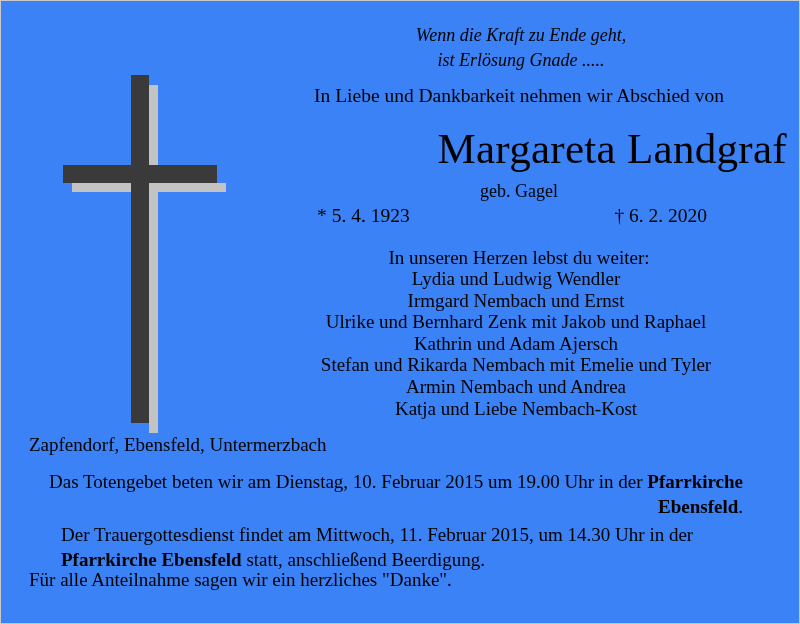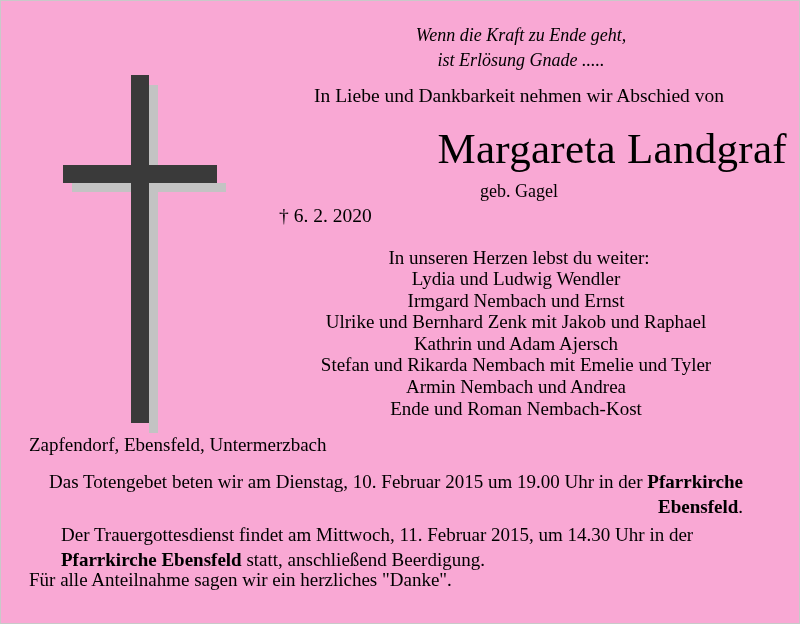--- a/index.html
+++ b/index.html
@@ -9,21 +9,21 @@
   }
   body {
     font-family: "Liberation Serif", serif;
     color: #000000;
   }
   #notice {
     position: relative;
     width: 800px;
     height: 624px;
     box-sizing: border-box;
-    background: #f9a8d4;
+    background: #3b82f6;
     border: 1px solid #c9c9c9;
     overflow: hidden;
   }
   .inner {
     position: absolute;
     left: 0; top: 0;
     width: 800px;
     height: 624px;
   }
 
@@ -172,33 +172,34 @@
       <div>ist Erlösung Gnade .....</div>
     </div>
 
     <div class="intro">In Liebe und Dankbarkeit nehmen wir Abschied von</div>
 
     <div class="name">Margareta Landgraf</div>
 
     <div class="maiden">geb. Gagel</div>
 
     <div class="dates">
+      <span class="birth">* 5. 4. 1923</span>
       <span class="death">† 6. 2. 2020</span>
     </div>
 
     <div class="memory-head">In unseren Herzen lebst du weiter:</div>
 
     <div class="survivors">
       <div>Lydia und Ludwig Wendler</div>
       <div>Irmgard Nembach und Ernst</div>
       <div>Ulrike und Bernhard Zenk mit Jakob und Raphael</div>
       <div>Kathrin und Adam Ajersch</div>
       <div>Stefan und Rikarda Nembach mit Emelie und Tyler</div>
       <div>Armin Nembach und Andrea</div>
-      <div>Ende und Roman Nembach-Kost</div>
+      <div>Katja und Liebe Nembach-Kost</div>
     </div>
 
     <div class="places">Zapfendorf, Ebensfeld, Untermerzbach</div>
 
     <div class="para p1"><span>Das Totengebet beten wir am Dienstag, 10. Februar 2015 um 19.00 Uhr in der </span><b>Pfarrkirche Ebensfeld</b><span>.</span></div>
 
     <div class="para p2"><span>Der Trauergottesdienst findet am Mittwoch, 11. Februar 2015, um 14.30 Uhr in der </span><b>Pfarrkirche Ebensfeld</b><span> statt, anschließend Beerdigung.</span></div>
 
     <div class="para p3">Für alle Anteilnahme sagen wir ein herzliches "Danke".</div>
 

